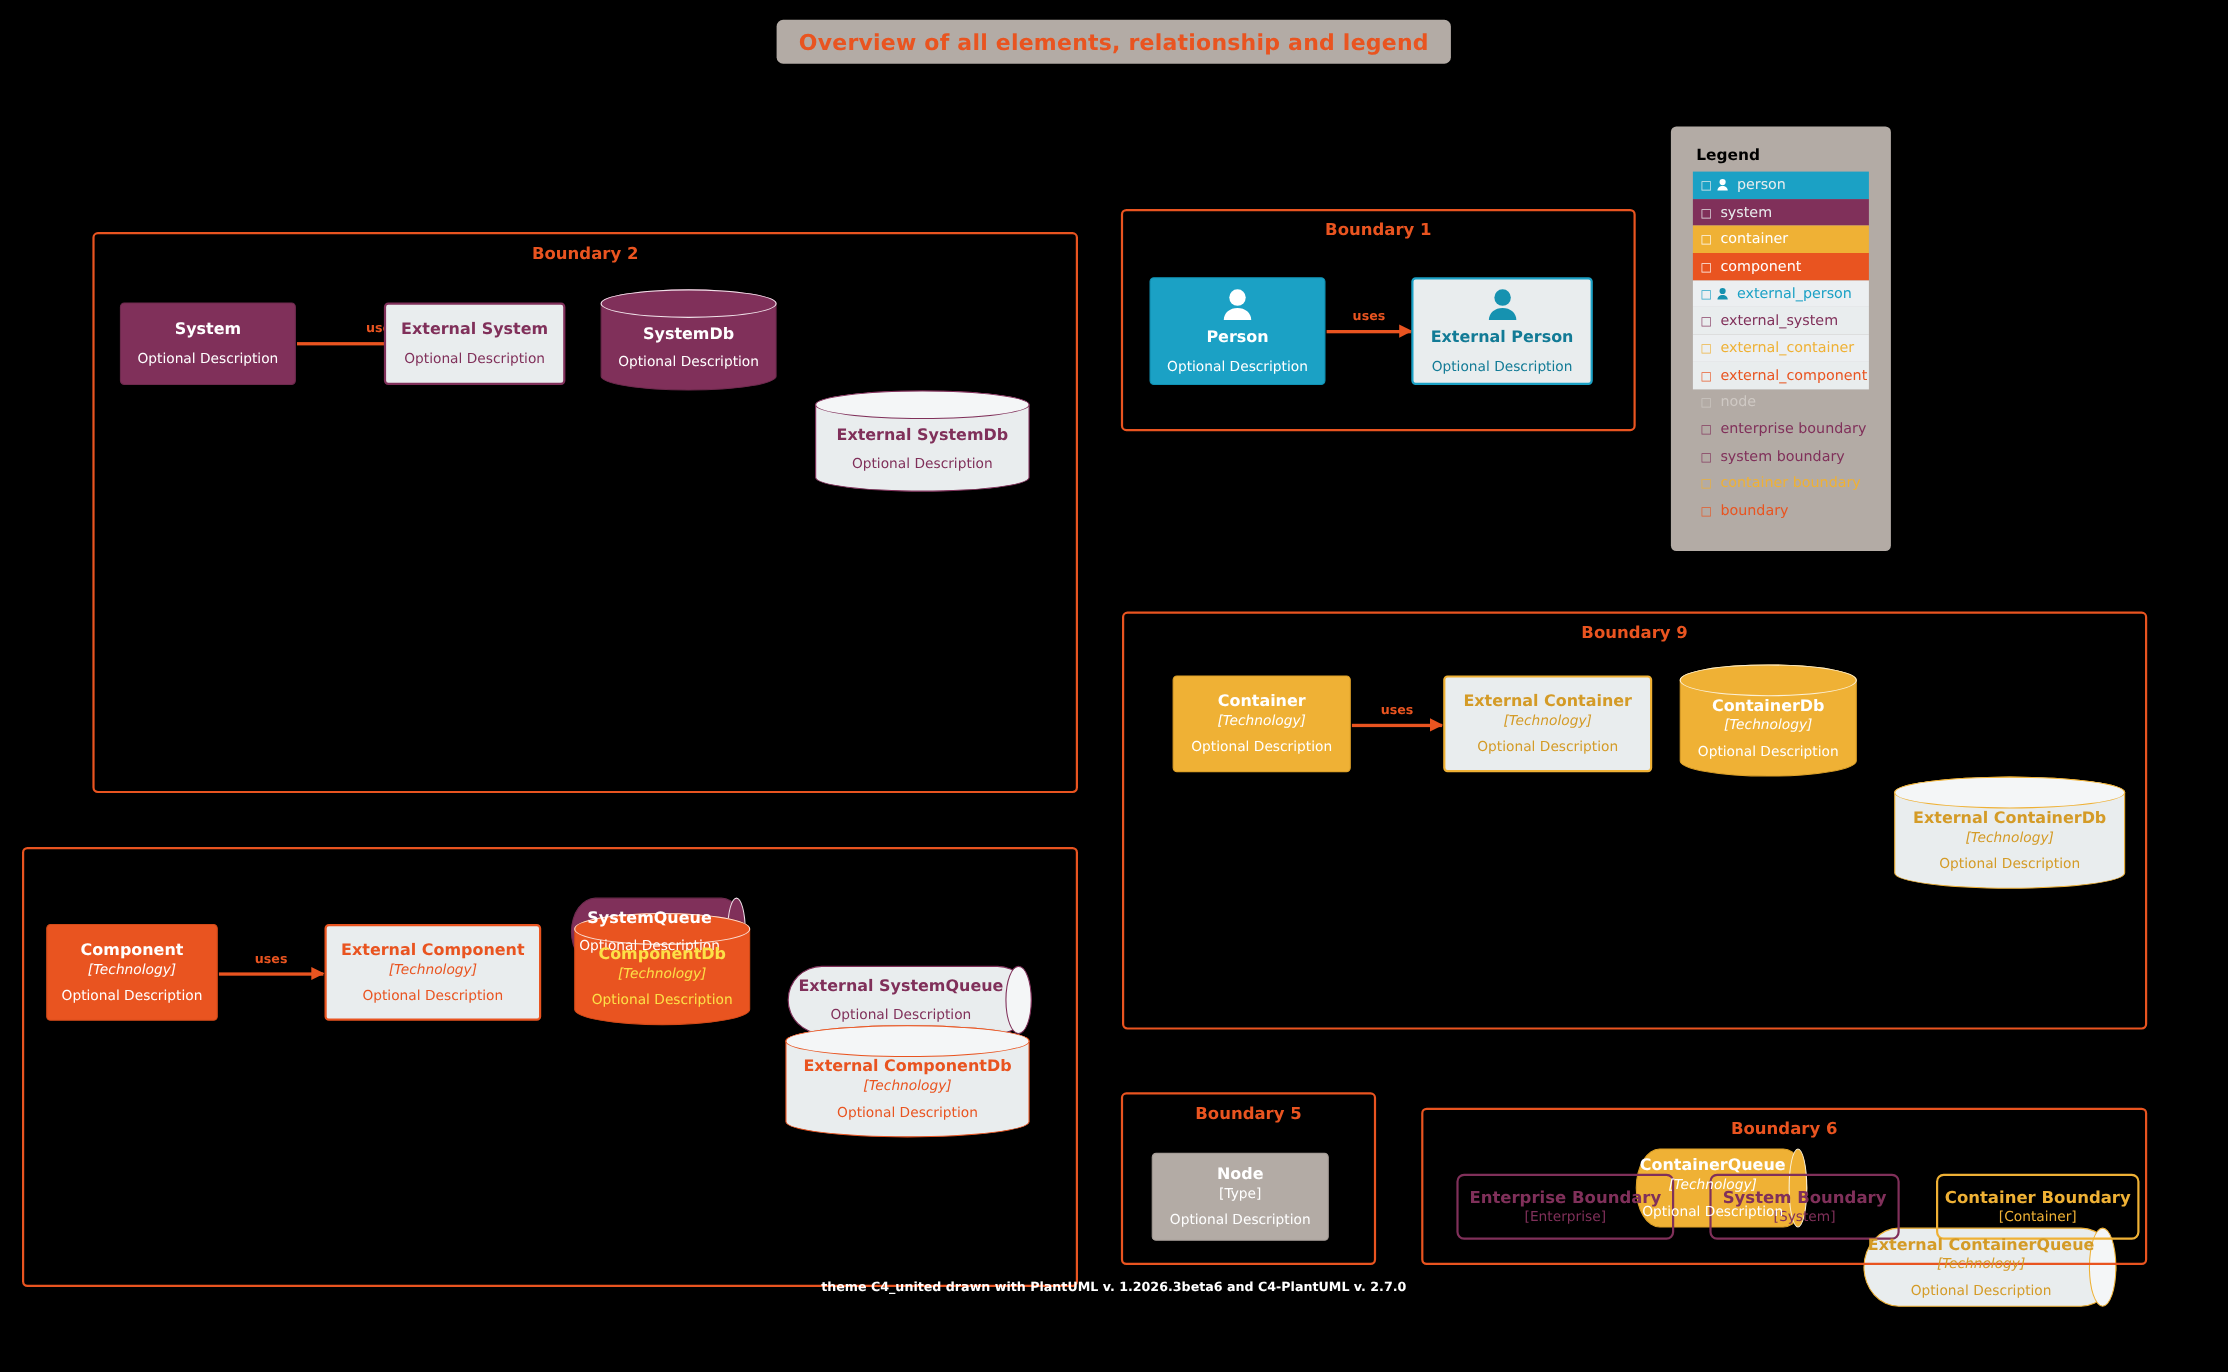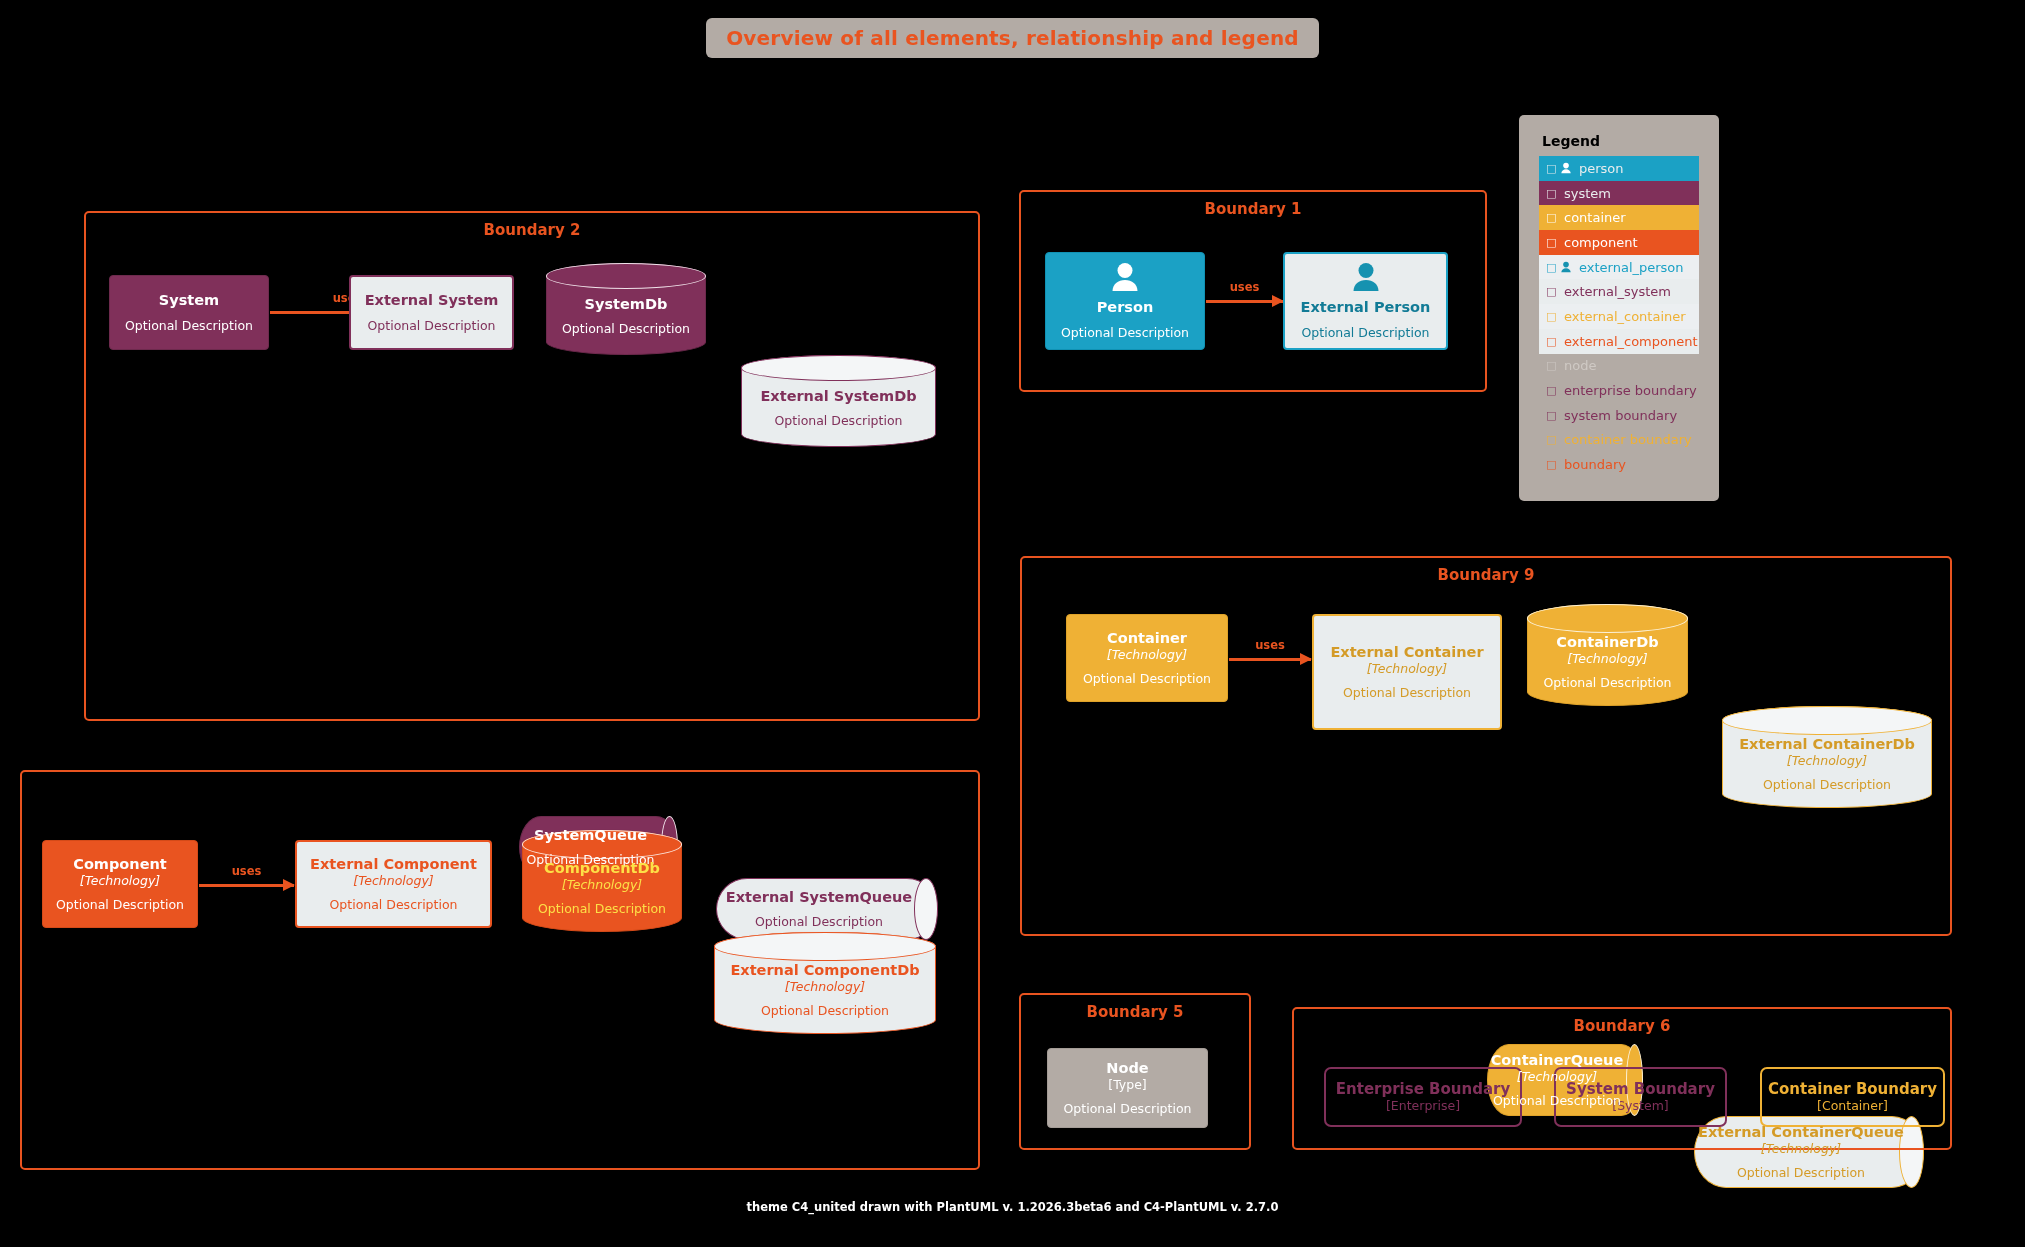--- a/index.html
+++ b/index.html
@@ -122,21 +122,21 @@
      font-size:14px;font-weight:bold;}
   #legend .rows{position:absolute;left:20px;top:41px;width:160px;}
   .lg-row{display:flex;align-items:center;height:24.7px;padding-left:7px;font-size:13px;
      box-sizing:border-box;}
   .lg-row .sq{width:12px;flex:0 0 12px;font-size:11px;line-height:1;opacity:.9;}
   .lg-row .pic{width:15px;flex:0 0 15px;display:flex;align-items:center;justify-content:center;}
   .lg-row .lab{margin-left:6px;white-space:nowrap;}
   .lg-row.plain{background:transparent;padding-left:7px;}
 
   
-  #footer{left:0;top:1200px;width:100%;text-align:center;color:#fff;
+  #footer{left:0;top:1163px;width:100%;text-align:center;color:#fff;
      font-size:11.5px;font-weight:bold;}
 </style>
 </head>
 <body>
 
 <div class="abs" id="title-banner">
   <span class="t">Overview of all elements, relationship and legend</span>
 </div>
 
 <div class="abs boundary" style="left:84px;top:211px;width:896px;height:510px;">
@@ -232,21 +232,21 @@
     <div class="nm">Container</div>
     <div class="ty">[Technology]</div>
     <div class="ds">Optional Description</div>
   </div>
 
   <div class="abs rel" style="left:207px;top:100px;width:82px;">
     <span class="lbl">uses</span>
     <span class="head"></span>
   </div>
 
-  <div class="abs el rect p-container-ext" style="left:290px;top:56px;width:190px;height:116px;">
+  <div class="abs el rect p-container-ext" style="left:290px;top:56px;width:190px;height:88px;">
     <div class="nm">External Container</div>
     <div class="ty">[Technology]</div>
     <div class="ds">Optional Description</div>
   </div>
 
   <div class="abs db container" style="left:505px;top:46px;width:161px;height:102px;align-items:center;">
     <div class="body"></div>
     <div class="lid"></div>
     <div class="txt">
       <div class="nm">ContainerDb</div>

